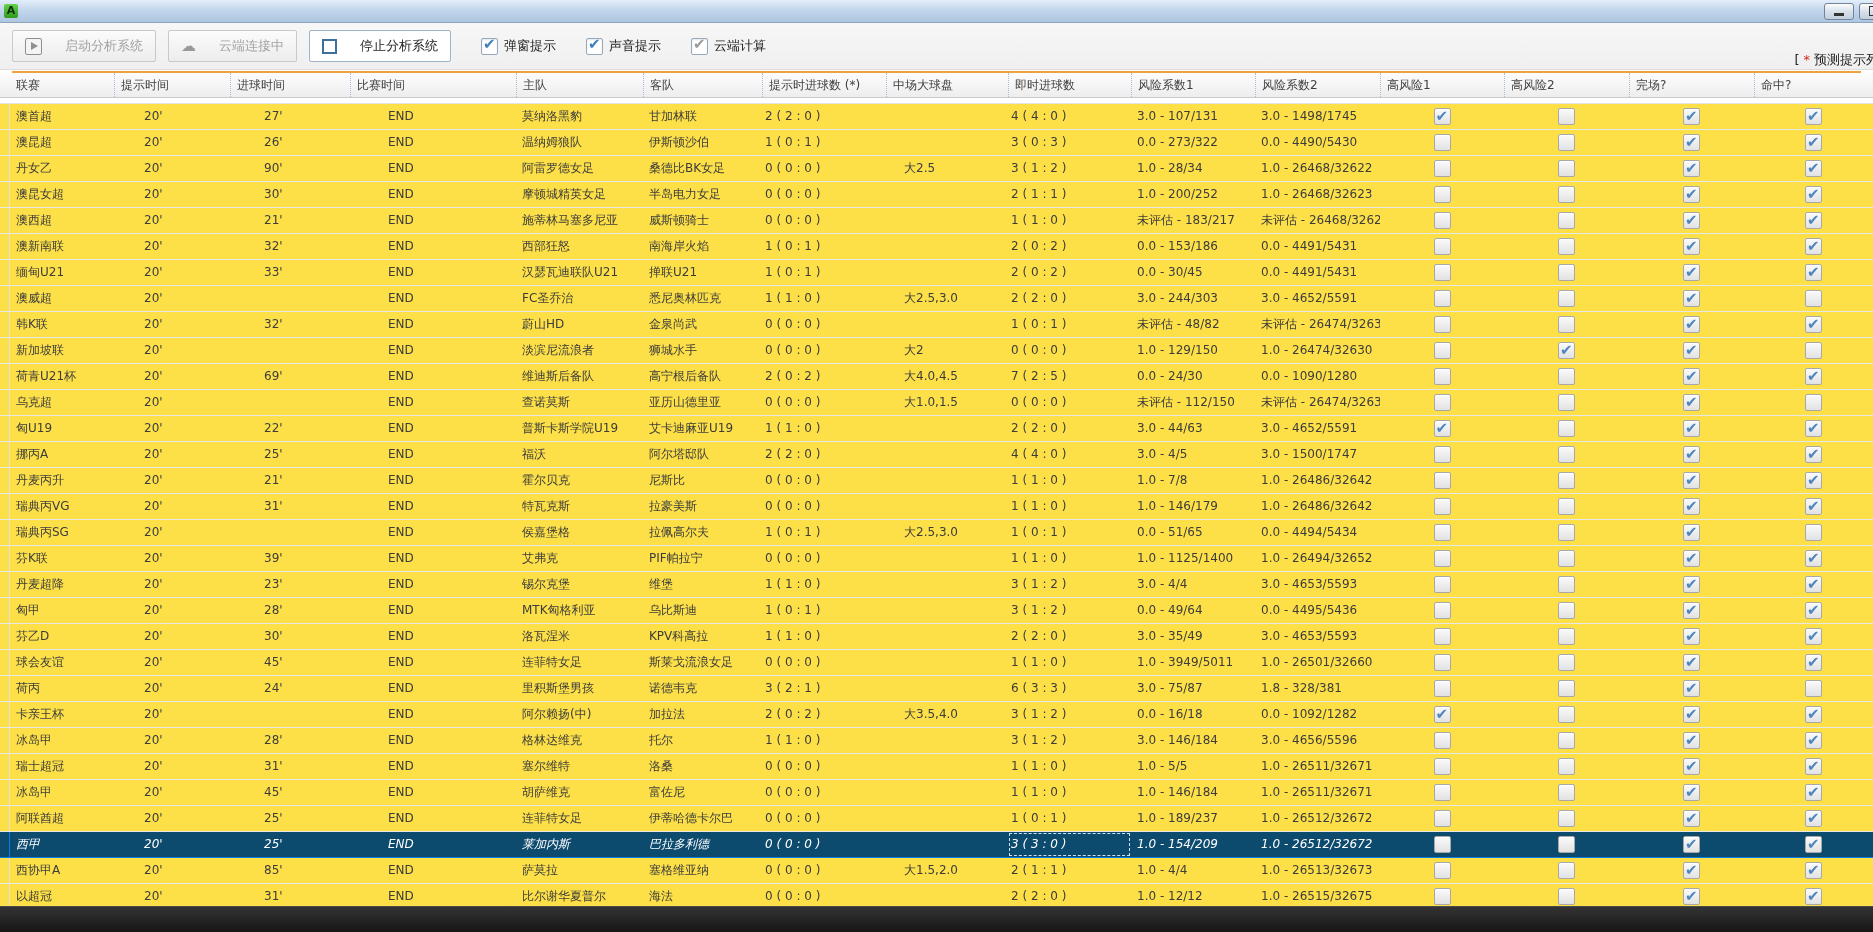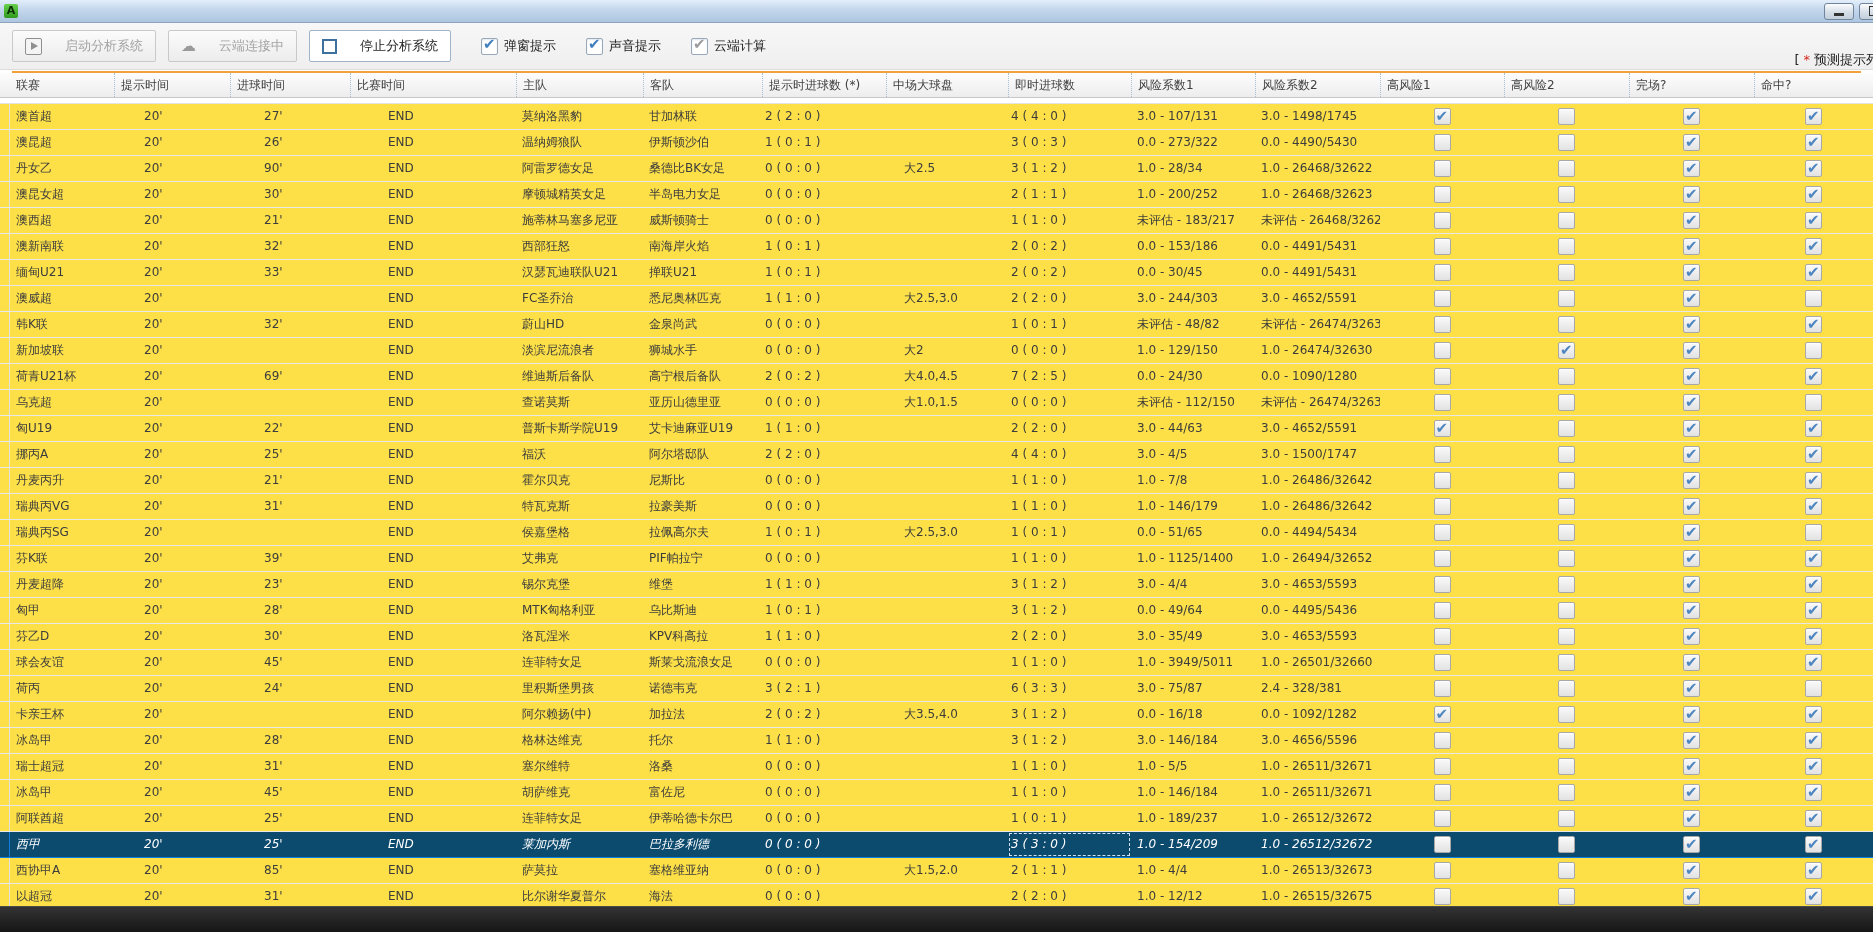--- a/index.html
+++ b/index.html
@@ -750,21 +750,21 @@
         <div class="cell col-0">荷丙</div>
         <div class="cell col-1">20'</div>
         <div class="cell col-2">24'</div>
         <div class="cell col-3">END</div>
         <div class="cell col-4">里积斯堡男孩</div>
         <div class="cell col-5">诺德韦克</div>
         <div class="cell col-6">3 ( 2 : 1 )</div>
         <div class="cell col-7"></div>
         <div class="cell col-8">6 ( 3 : 3 )</div>
         <div class="cell col-9">3.0 - 75/87</div>
-        <div class="cell col-10">2.4 - 328/381</div>
+        <div class="cell col-10">1.8 - 328/381</div>
         <div class="cell cbcell col-11">
           <span class="cb"></span>
         </div>
         <div class="cell cbcell col-12">
           <span class="cb"></span>
         </div>
         <div class="cell cbcell col-13">
           <span class="cb on"></span>
         </div>
         <div class="cell cbcell col-14">

